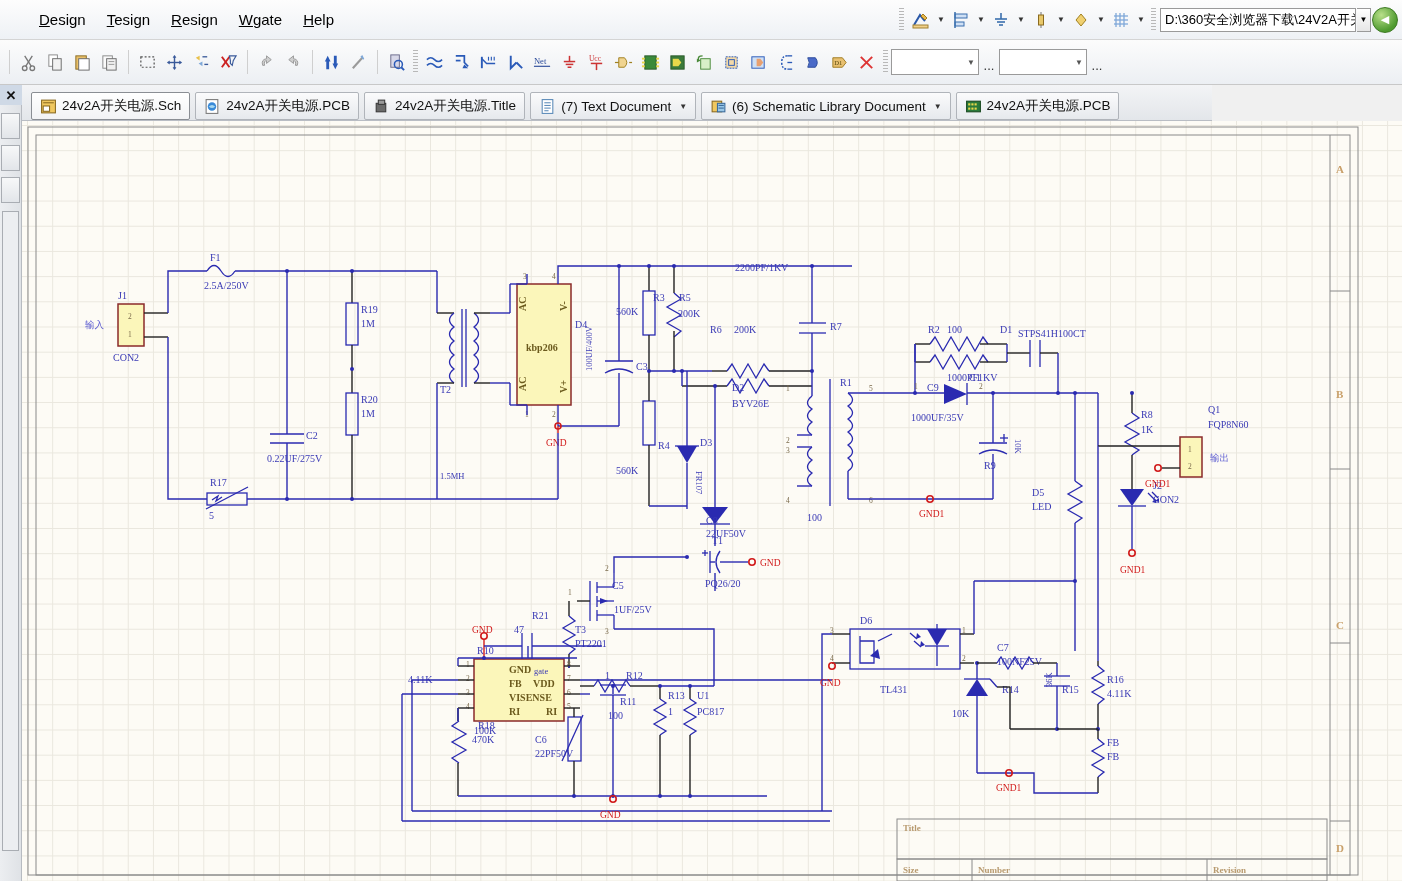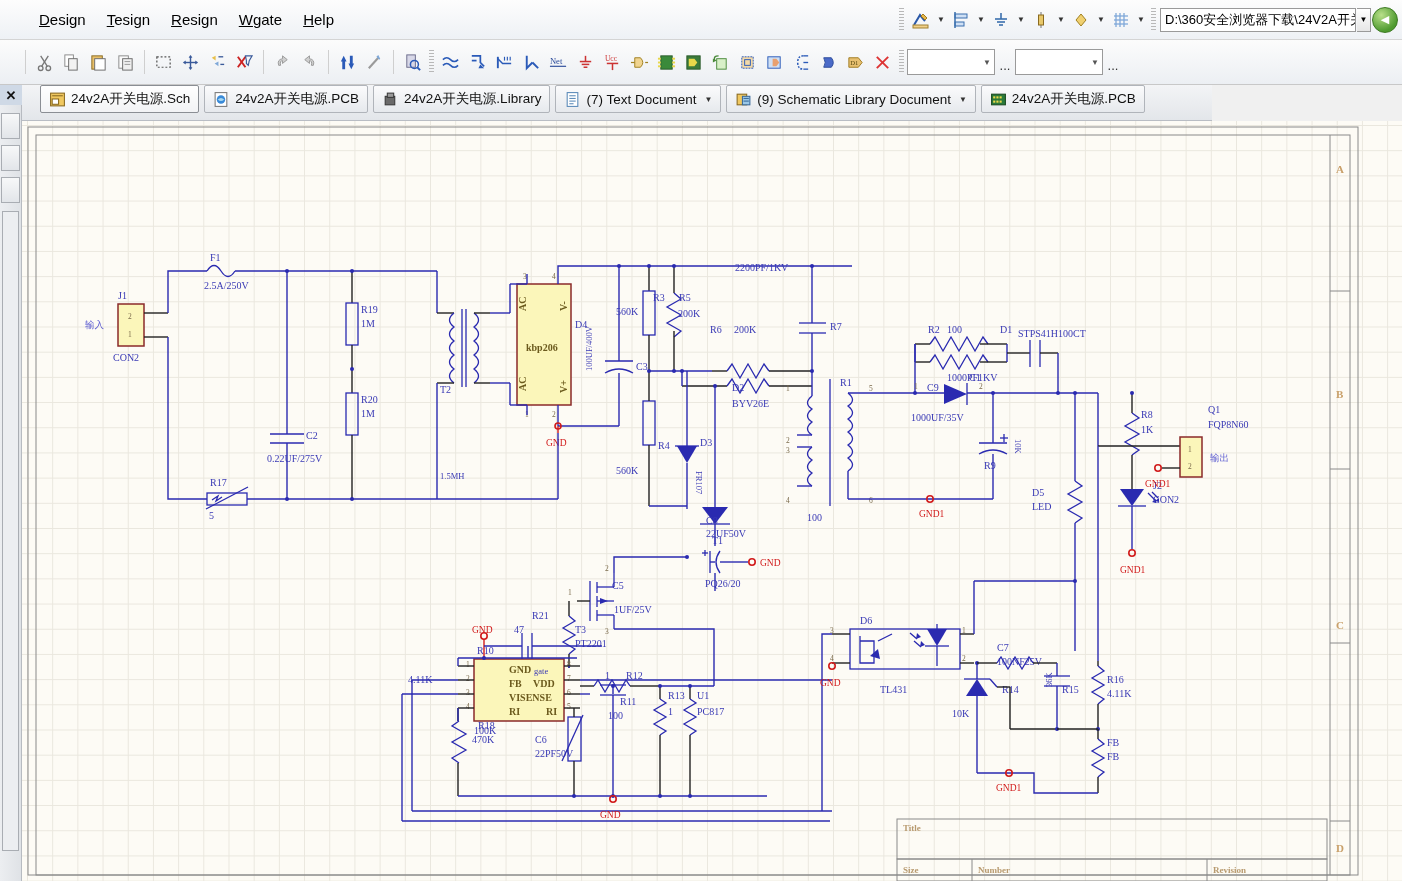--- a/index.html
+++ b/index.html
@@ -40,39 +40,39 @@
      font-size:8px;background:linear-gradient(#fff,#e6e6e6);border:1px solid #9a9a9a;border-left:none;}
   .nav-circle{width:26px;height:26px;border-radius:50%;
     background:radial-gradient(circle at 35% 30%, #b9e08a, #4e9a2f 70%);
     border:1px solid #3c7a22; display:flex;align-items:center;justify-content:center;color:#fff;font-size:11px;}
 
   
   .toolbar2 {
     position:absolute; left:0; top:40px; width:1402px; height:45px;
     background:linear-gradient(#fcfcfc,#eceff3);
     border-bottom:1px solid #c8c8c8;
-    display:flex; align-items:center; padding-left:20px;
+    display:flex; align-items:center; padding-left:4px;
   }
   .tsep { width:1px; height:24px; background:#cfcfcf; margin:0 5px;}
   .t2btn { width:27px; height:28px; display:flex; align-items:center; justify-content:center;
      border:1px solid transparent;border-radius:2px;}
   .combo {
     width:88px; height:26px; background:#fff; border:1px solid #9a9a9a;
     display:flex; align-items:center; justify-content:flex-end; padding-right:3px;
   }
   .combo .ca{font-size:8px;color:#555;}
   .dots { width:20px;height:26px;display:flex;align-items:flex-end;justify-content:center;
      font-size:13px;color:#333;padding-bottom:2px;}
 
   
   .tabbar {
     position:absolute; left:0; top:85px; width:1212px; height:36px;
     background:linear-gradient(#f3f4f6,#e3e6ea);
     border-bottom:1px solid #b9bdc4;
-    display:flex; align-items:flex-start; padding-left:40px; gap:5px;
+    display:flex; align-items:flex-end; padding-left:31px; gap:5px;
   }
   .tab {
     height:28px; display:flex; align-items:center; gap:5px;
     padding:0 8px; border:1px solid #b0b4ba; border-radius:2px;
     background:linear-gradient(#fbfbfc,#e6e9ed);
     font-size:13.5px; white-space:nowrap;
   }
   .tab.active { background:linear-gradient(#ffffff,#f2f3f5); border-color:#8a8e94;}
   .tab .tl{color:#111;}
   .tab .tarr{font-size:8px;color:#333;margin-left:3px;}
@@ -450,21 +450,21 @@
         <circle cx="7.5" cy="8" r="4" fill="#3a8ad8"></circle>
         <path d="M4.5 8 q3 -3 6 0 q-3 3 -6 0" fill="#a8d8f0"></path>
         </svg>
       <span class="tl">24v2A开关电源.PCB</span>
     </div>
     <div class="tab">
       <svg class="ticon" viewBox="0 0 16 16">
         <rect x="3" y="5" width="9" height="8" fill="#6a6a6a" stroke="#3a3a3a"></rect>
         <rect x="5" y="2" width="6" height="4" fill="#9a9a9a" stroke="#3a3a3a"></rect>
         </svg>
-      <span class="tl">24v2A开关电源.Library</span>
+      <span class="tl">24v2A开关电源.Title</span>
     </div>
     <div class="tab">
       <svg class="ticon" viewBox="0 0 16 16">
         <rect x="3" y="1.5" width="10" height="13" fill="#fff" stroke="#5a8ab8"></rect>
         <g stroke="#5a8ab8">
             <line x1="5" y1="4.5" x2="11" y2="4.5"></line>
             <line x1="5" y1="7" x2="11" y2="7"></line>
         <line x1="5" y1="9.5" x2="11" y2="9.5"></line>
             <line x1="5" y1="12" x2="9" y2="12"></line>
           </g>
@@ -474,21 +474,21 @@
     </div>
     <div class="tab">
       <svg class="ticon" viewBox="0 0 16 16">
         <rect x="2" y="3" width="9" height="10" fill="#f0c860" stroke="#8a6a20"></rect>
         <rect x="7" y="5" width="7" height="8" fill="#9ac8e8" stroke="#3a6a9a"></rect>
         <g stroke="#3a6a9a">
             <line x1="8" y1="7" x2="13" y2="7"></line>
             <line x1="8" y1="9.5" x2="13" y2="9.5"></line>
           </g>
         </svg>
-      <span class="tl">(9) Schematic Library Document</span>
+      <span class="tl">(6) Schematic Library Document</span>
       <span class="tarr">▼</span>
     </div>
     <div class="tab">
       <svg class="ticon" viewBox="0 0 16 16">
         <rect x="1.5" y="3" width="13" height="10" fill="#2a7a3a" stroke="#1a4a20"></rect>
         <g fill="#e8d84a">
             <rect x="3" y="5" width="2" height="2"></rect>
             <rect x="6" y="5" width="2" height="2"></rect>
         <rect x="9" y="5" width="2" height="2"></rect>
             <rect x="3" y="9" width="2" height="2"></rect>

